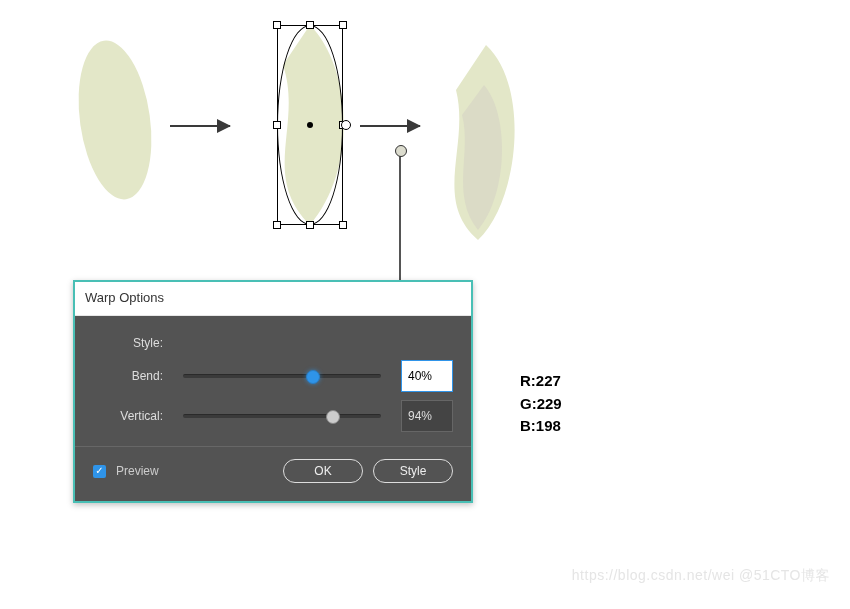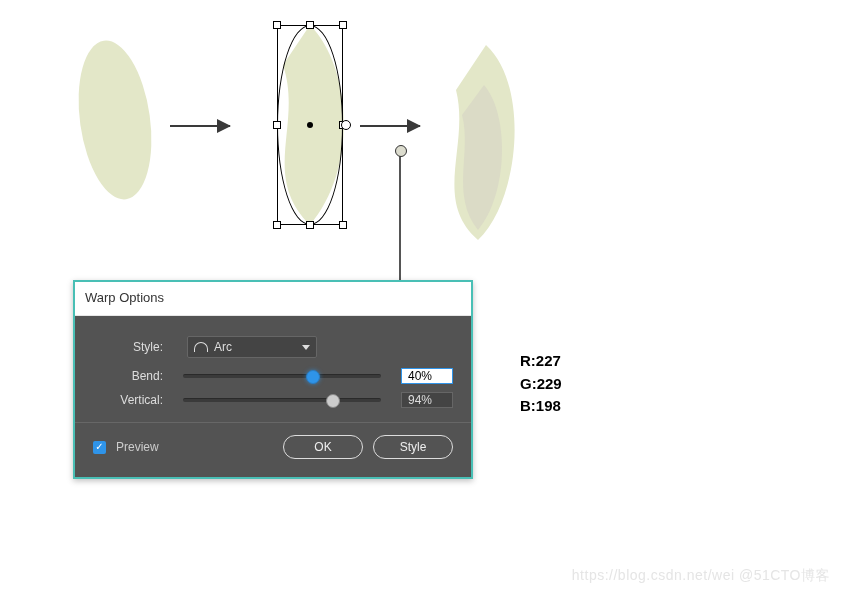--- a/index.html
+++ b/index.html
@@ -105,21 +105,21 @@
     content: "";
     position: absolute;
     left: -4px; top: -5px;
     width: 10px; height: 10px;
     border: 1px solid #333;
     border-radius: 50%;
     background: #dcdcce;
   }
   .rgb {
     position: absolute;
-    left: 520px; top: 350px;
+    left: 520px; top: 370px;
     font-size: 15px;
     font-weight: bold;
     line-height: 1.5;
     color: #000;
   }
   .watermark {
     position: absolute;
     right: 20px; bottom: 24px;
     color: #e5e5e5;
     font-size: 14px;
@@ -222,21 +222,21 @@
     border-radius: 50%;
     background: #ccc;
     border: 1px solid #888;
   }
   .thumb.blue {
     background: #2f94e9;
     border-color: #2a7cc2;
     box-shadow: 0 0 4px #2f94e9aa;
   }
   .valbox {
-    width: 52px; height: 16px;
+    width: 52px; height: 32px;
     background: #444;
     border: 1px solid #666;
     color: #ddd;
     display: flex; align-items:center; justify-content:flex-start;
     padding: 0 6px;
     font-size: 12px;
   }
   .valbox.focus {
     background: #fff;
     color: #000;
@@ -313,25 +313,20 @@
   <div>R:227</div>
   <div>G:229</div>
   <div>B:198</div>
 </div>
 
 <div class="dialog">
   <div class="dlg-title">Warp Options</div>
   <div class="dlg-body">
     <div class="row">
       <span class="label">Style:</span>
-      <div class="select">
-        <span class="arc-icon"></span>
-        <span>Arc</span>
-        <span class="chev"></span>
-      </div>
     </div>
 
     <div class="slider-row">
       <span class="label">Bend:</span>
       <div class="track">
         <div class="thumb blue" style="left:62%"></div>
       </div>
       <div class="valbox focus">40%</div>
     </div>
 

